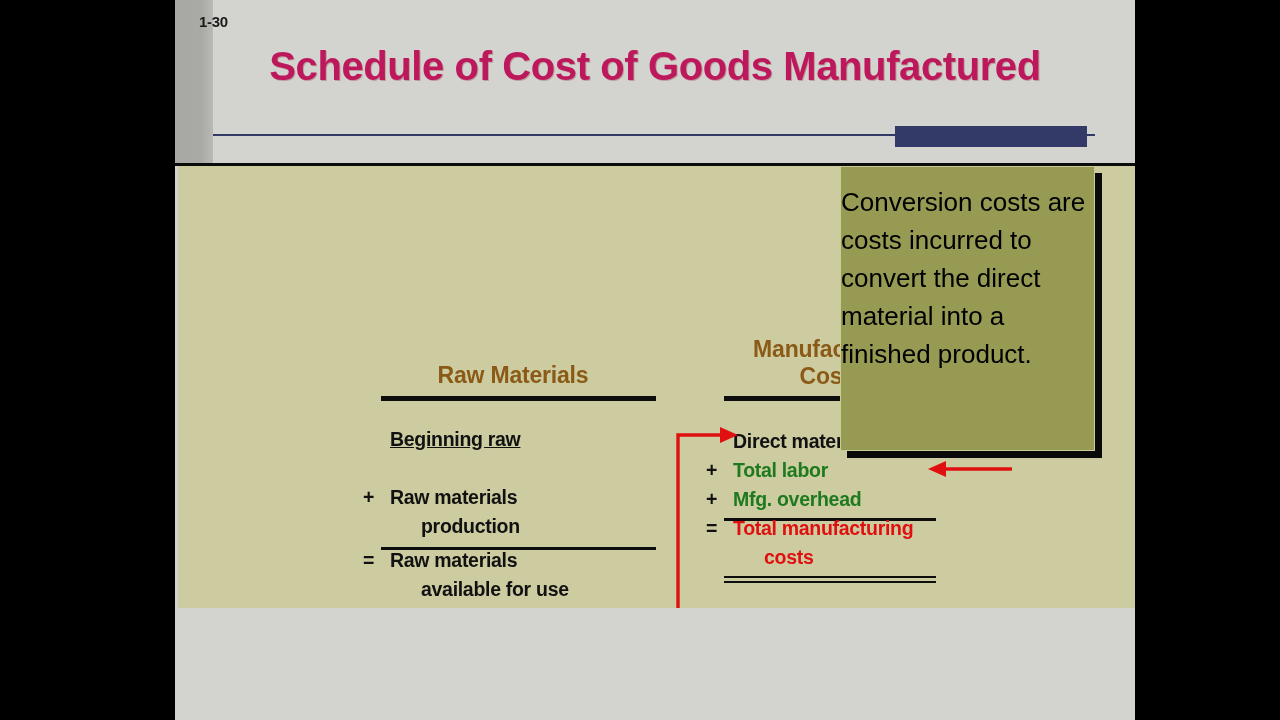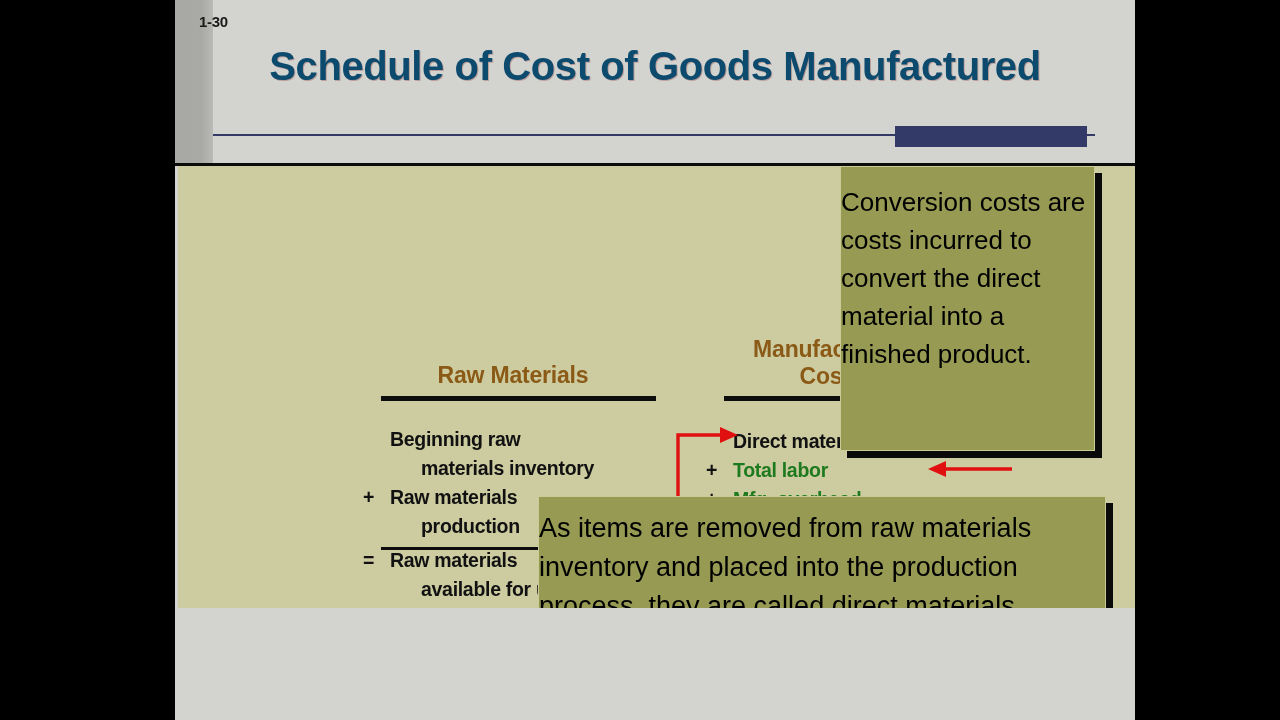--- a/index.html
+++ b/index.html
@@ -9,21 +9,21 @@
   
   #slide{position:absolute;left:175px;top:0;width:960px;height:720px;background:#d3d4cf;}
 
   
   #header-area{position:absolute;left:0;top:0;width:960px;height:163px;background:#d3d4cf;}
   #left-gray-band{position:absolute;left:0;top:0;width:38px;height:163px;
                   background:linear-gradient(to right,#a8a9a4 0%,#a9aaa5 70%,#b9bab5 100%);}
   #slide-number{position:absolute;left:24px;top:13px;font-size:15px;font-weight:bold;color:#1a1a1a;
                 letter-spacing:-0.3px;}
   #slide-title{position:absolute;left:0;top:44px;width:960px;text-align:center;
-               font-size:40px;font-weight:bold;color:#0c4a6e;letter-spacing:-0.4px;
+               font-size:40px;font-weight:bold;color:#be185d;letter-spacing:-0.4px;
                text-shadow:1px 1px 0 rgba(120,0,0,.25);}
   #header-rule{position:absolute;left:38px;top:134px;width:882px;height:2px;background:#343a68;}
   #header-block{position:absolute;left:720px;top:126px;width:192px;height:21px;background:#343a68;}
 
   
   #body-panel{position:absolute;left:3px;top:166px;width:957px;height:442px;background:#cdcba0;}
   #body-top-edge{position:absolute;left:0px;top:163px;width:960px;height:3px;background:#0b0b0b;}
 
   
   .col{position:absolute;}
@@ -76,24 +76,23 @@
   </div>
   <div id="body-top-edge"></div>
 
   <div id="body-panel">
 
     <div id="col-raw" class="col">
       <div class="col-head" style="top:0px;">Raw Materials</div>
       <div class="rule thick" style="left:18px;top:34px;width:275px;"></div>
 
       <div class="op" style="left:0px;top:66px;"></div>
-      <div class="line" style="left:27px;top:66px;">Beginning raw</div>
+      <div class="line" style="left:27px;top:66px;text-decoration:underline;">Beginning raw</div>
 
       <div class="op" style="left:0px;top:95px;"></div>
-      <div class="line" style="left:58px;top:95px;">materials inventory</div>
 
       <div class="op" style="left:0px;top:124px;">+</div>
       <div class="line" style="left:27px;top:124px;">Raw materials</div>
 
       <div class="op" style="left:0px;top:153px;"></div>
       <div class="line" style="left:58px;top:153px;">production</div>
 
       <div class="rule mid" style="left:18px;top:185px;width:275px;"></div>
 
       <div class="op" style="left:0px;top:187px;">=</div>
@@ -151,18 +150,17 @@
       <polygon points="122,6 140,14 122,22" fill="#e01010"></polygon>
     </svg>
 
     <svg id="arrow2" viewBox="0 0 84 18">
       <line x1="84" y1="9" x2="18" y2="9" stroke="#e01010" stroke-width="3.6"></line>
       <polygon points="18,1 0,9 18,17" fill="#e01010"></polygon>
     </svg>
 
     <div id="callout-conversion" class="callout">Conversion costs are costs incurred to convert the direct material into a finished product.</div>
 
-    <div id="callout-direct" class="callout">As items are removed from raw materials inventory and placed into the production process, they are called direct materials.</div>
 
   </div>
 
   <div id="lower-gray"></div>
 </div>
 
 </body></html>

